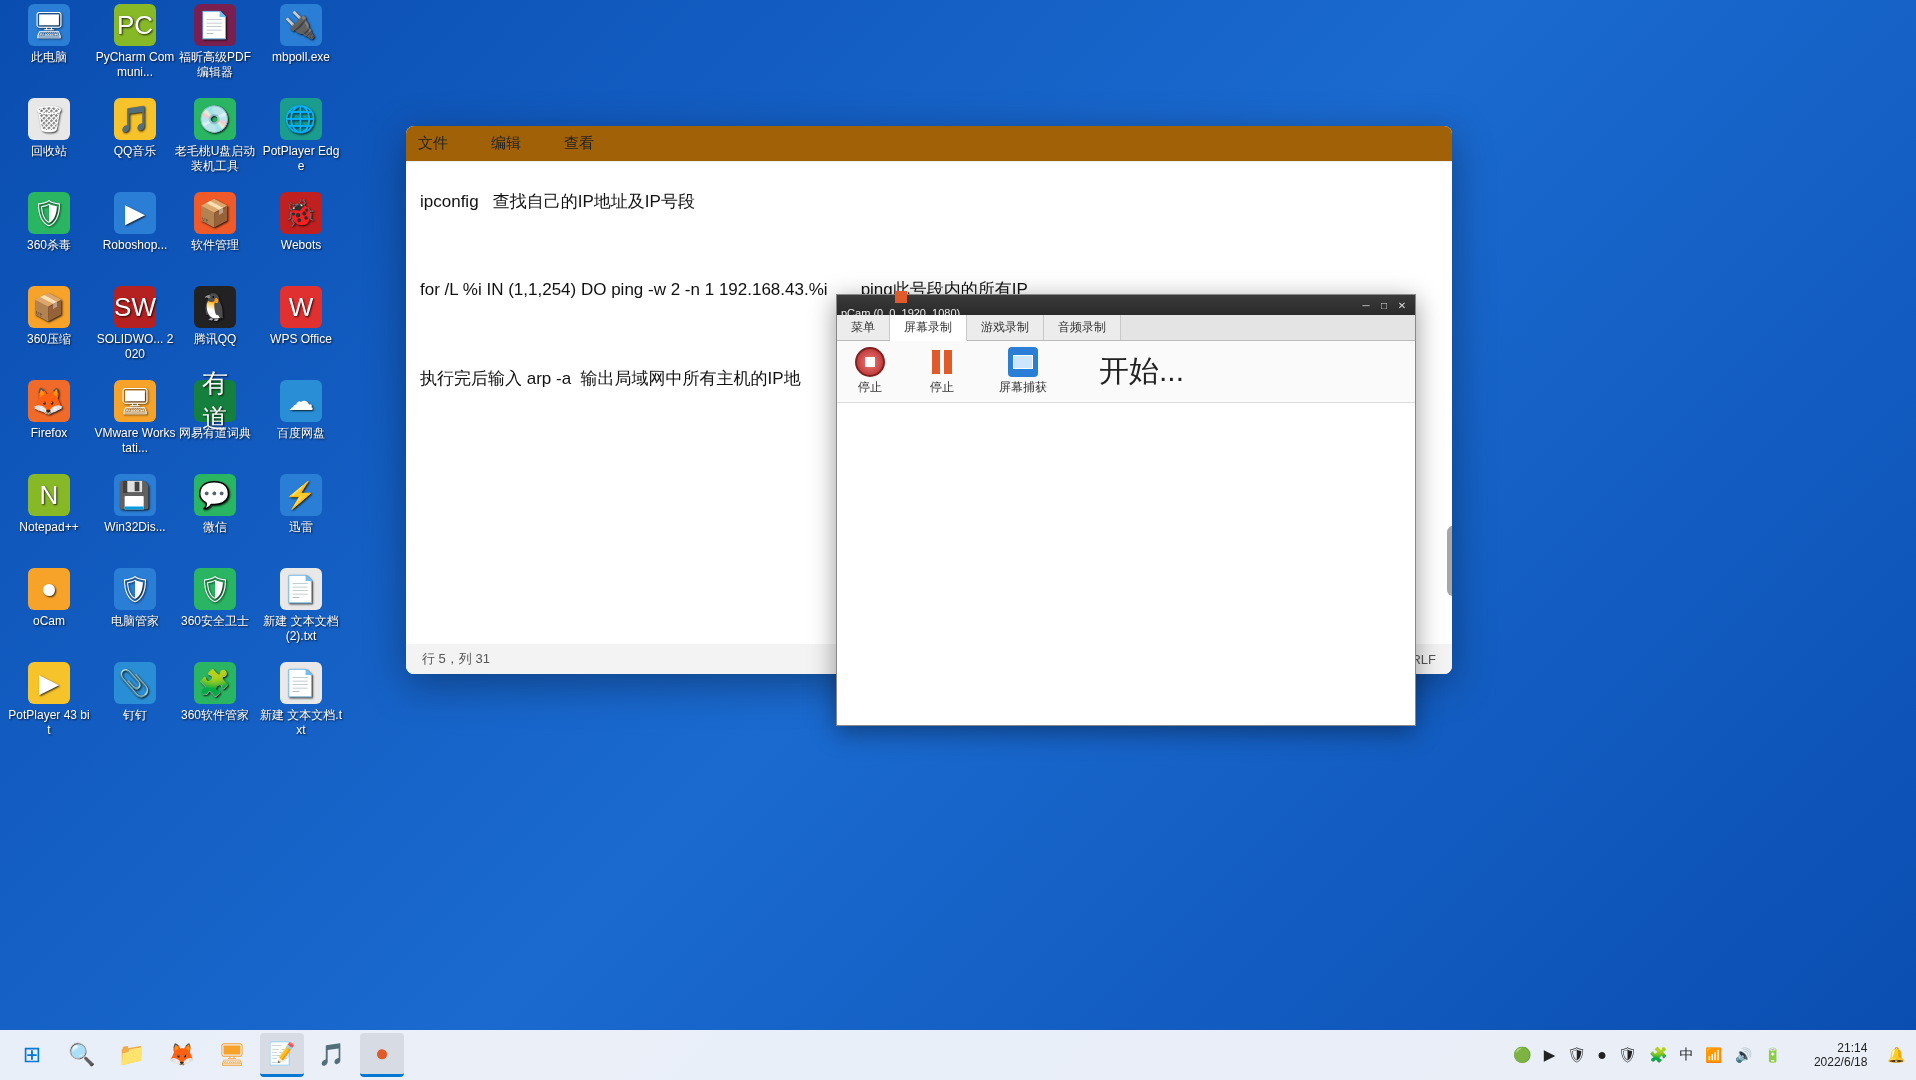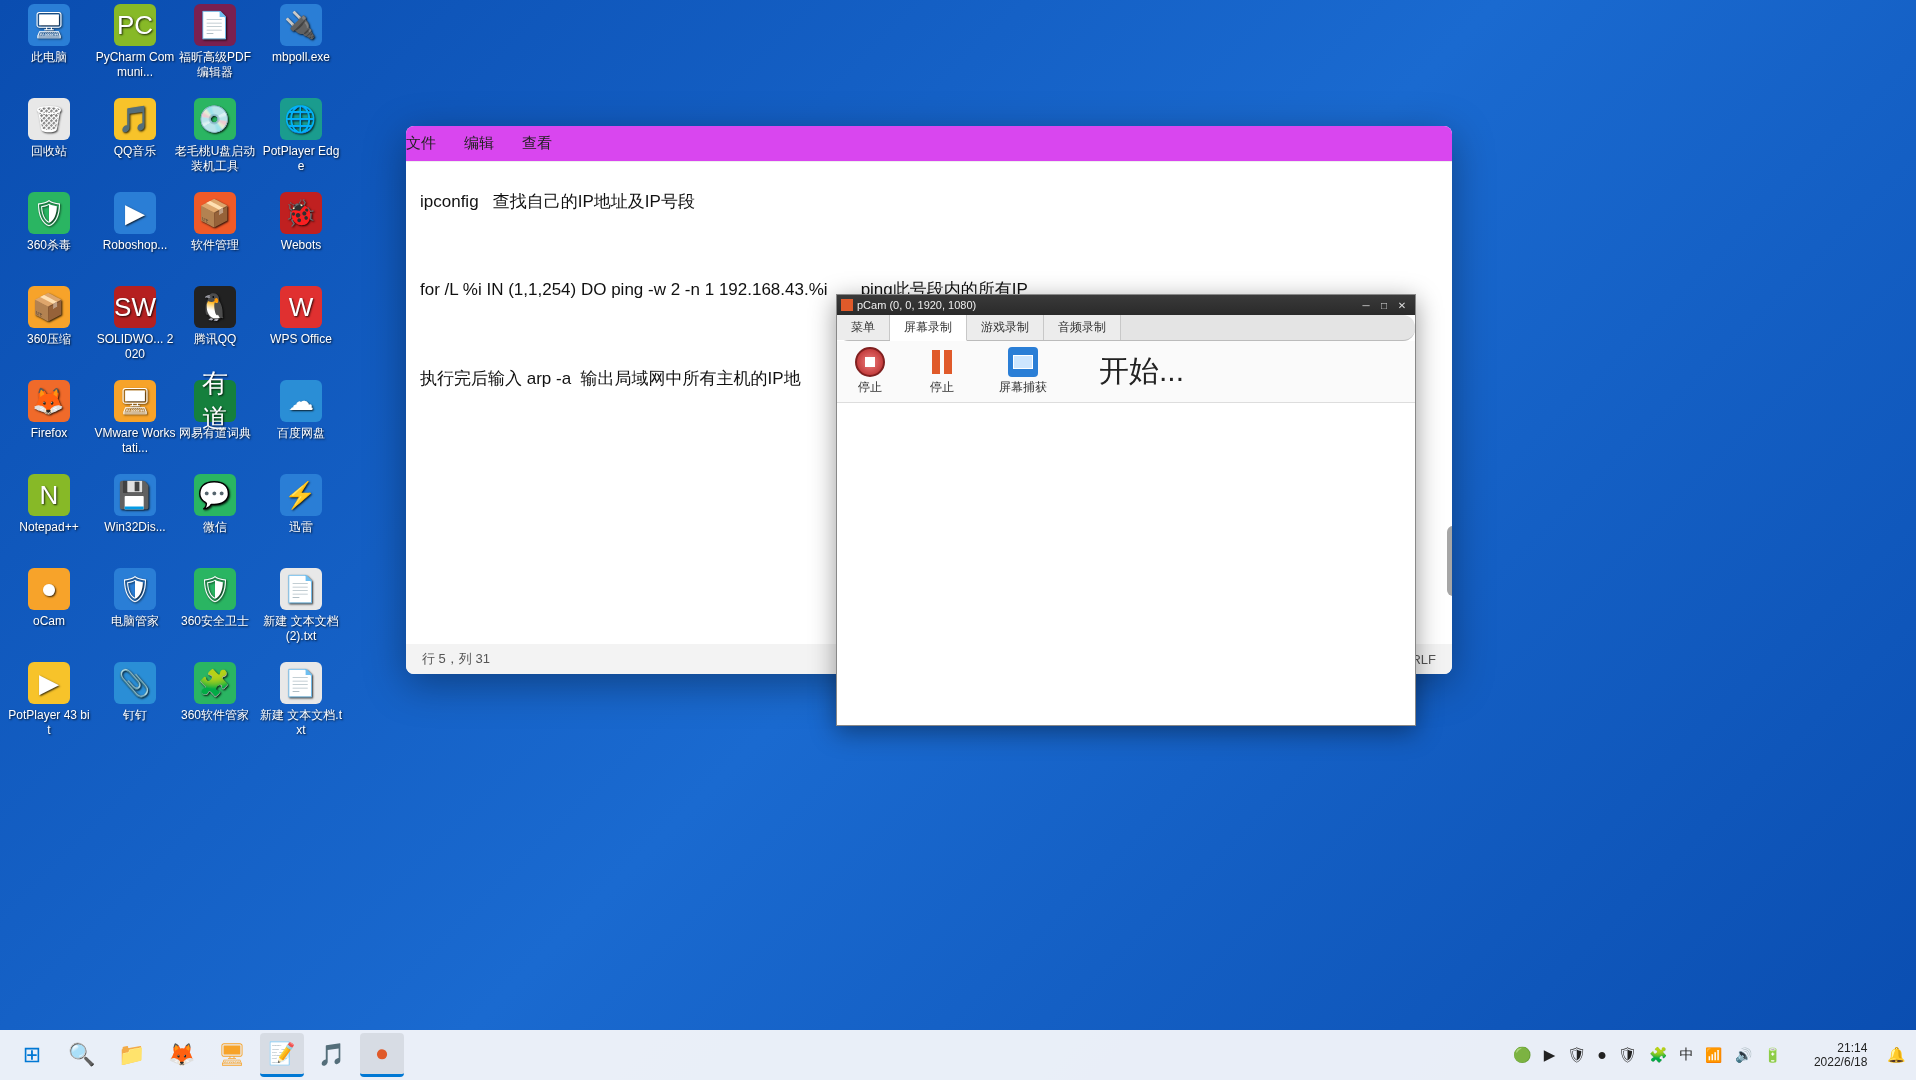--- a/index.html
+++ b/index.html
@@ -9,33 +9,33 @@
 .desktop { position: absolute; top: 0; left: 0; width: 100%; height: 1000px; }
 .desktop-icon { position: absolute; width: 82px; text-align: center; cursor: pointer; color: #fff; font-size: 12px; text-shadow: 1px 1px 2px rgba(0,0,0,.8); }
 .desktop-icon .ico { width: 42px; height: 42px; margin: 0 auto 4px; border-radius: 6px; display: flex; align-items: center; justify-content: center; font-size: 26px; }
 .desktop-icon .lbl { line-height: 1.25; word-break: break-all; }
 
 
 .notepad { position: absolute; left: 406px; top: 126px; width: 1046px; height: 548px; background: #fff; border-radius: 8px; box-shadow: 0 10px 40px rgba(0,0,0,.35); display: flex; flex-direction: column; overflow: hidden; }
 .notepad .titlebar { height: 42px; display: flex; align-items: center; padding: 0 12px; gap: 12px; background: #f7f7f7; }
 .notepad .titlebar .np-ico { width: 22px; height: 22px; background: #4aa3e6; border: 3px solid #e8d890; display:flex; align-items:center; justify-content:center; }
 .notepad .titlebar .title { font-size: 14px; color: #222; }
-.notepad .menubar { height: 36px; display: flex; align-items: center; gap: 28px; padding: 0 0; font-size: 15px; color: #222; background:#d946ef; border-bottom:1px solid #eee; }
+.notepad .menubar { height: 36px; display: flex; align-items: center; gap: 43px; padding: 0 12px; font-size: 15px; color: #222; background:#a16207; border-bottom:1px solid #eee; }
 .notepad .menubar span { cursor: pointer; }
 .notepad .content { flex: 1; padding: 18px 14px; font-size: 17px; color: #111; line-height: 2.6; white-space: pre-wrap; overflow: hidden; }
 .notepad .statusbar { height: 30px; display: flex; align-items: center; padding: 0 16px; font-size: 13px; color: #555; background: #f3f3f3; justify-content: space-between; }
 .np-scrollthumb { position:absolute; right:-7px; top:400px; width:12px; height:70px; background:#a6a6a6; border-radius:6px; }
 
 
 .ocam { position: absolute; left: 836px; top: 294px; width: 580px; height: 432px; background: #fff; border: 1px solid #888; box-shadow: 0 6px 24px rgba(0,0,0,.4); display: flex; flex-direction: column; }
 .ocam .oc-title { height: 20px; background: linear-gradient(#3a3a3a,#2a2a2a); color: #eee; font-size: 11px; display: flex; align-items: center; padding: 0 4px; justify-content: space-between; }
-.ocam .oc-title .t-left { display:flex; align-items:center; gap:4px; }
+.ocam .oc-title .t-left { display:flex; align-items:center; gap:4px;flex-direction:column; }
 .ocam .oc-title .winbtn { display:flex; gap:0; }
 .ocam .oc-title .winbtn span { width:18px; height:16px; display:flex; align-items:center; justify-content:center; font-size:10px; color:#ddd; cursor:pointer; }
-.ocam .tabs { height: 26px; background: #e4e4e4; display: flex; font-size: 12px; border-bottom:1px solid #bbb;border-radius:12px; }
+.ocam .tabs { height: 26px; background: #e4e4e4; display: flex; font-size: 12px; border-bottom:1px solid #bbb; }
 .ocam .tabs .tab { padding: 4px 14px; border-right:1px solid #c8c8c8; color:#333; cursor:pointer; background:#ececec; }
 .ocam .tabs .tab.active { background: #fff; border-bottom:1px solid #fff; margin-bottom:-1px; font-weight:500; }
 .ocam .toolbar { height: 62px; background: #fafafa; display: flex; align-items: center; padding: 0 18px; gap: 42px; border-bottom:1px solid #ddd; }
 .ocam .tool { display:flex; flex-direction:column; align-items:center; gap:2px; font-size:12px; color:#333; cursor:pointer; }
 .ocam .tool .ticon { width:30px; height:30px; border-radius:15px; display:flex; align-items:center; justify-content:center; }
 .ocam .bigtext { font-size: 30px; color:#222; margin-left:10px; }
 .ocam .body { flex:1; background:#fff; }
 
 
 .taskbar { position: absolute; left:0; bottom:0; width:100%; height:50px; background: rgba(243,245,250,.96); display:flex; align-items:center; padding:0 10px; }

